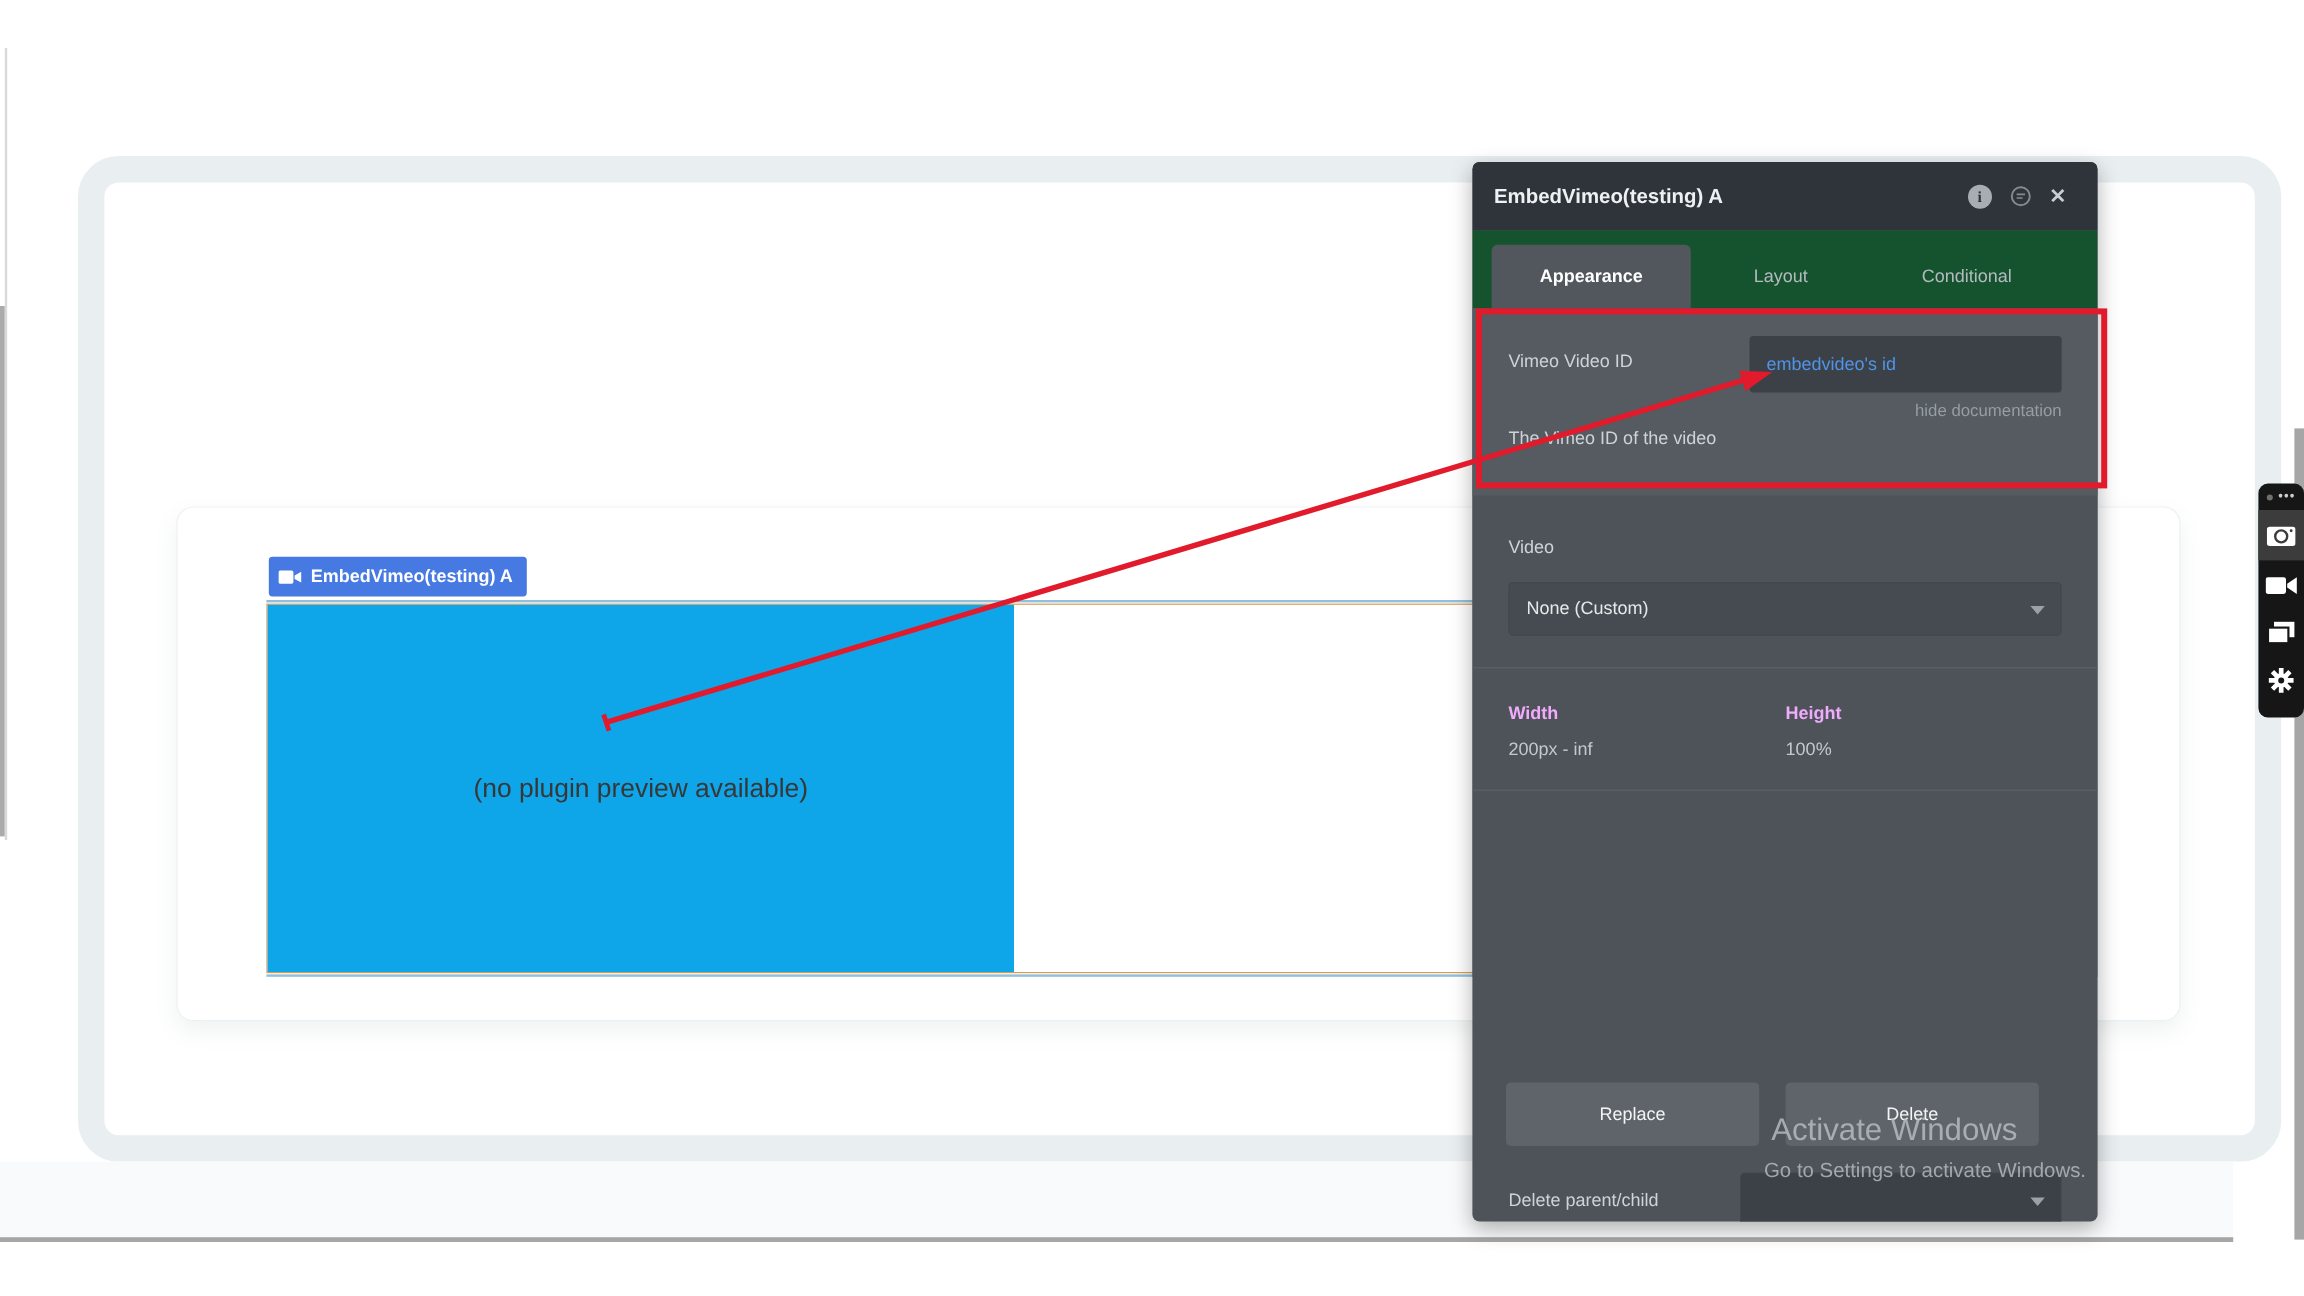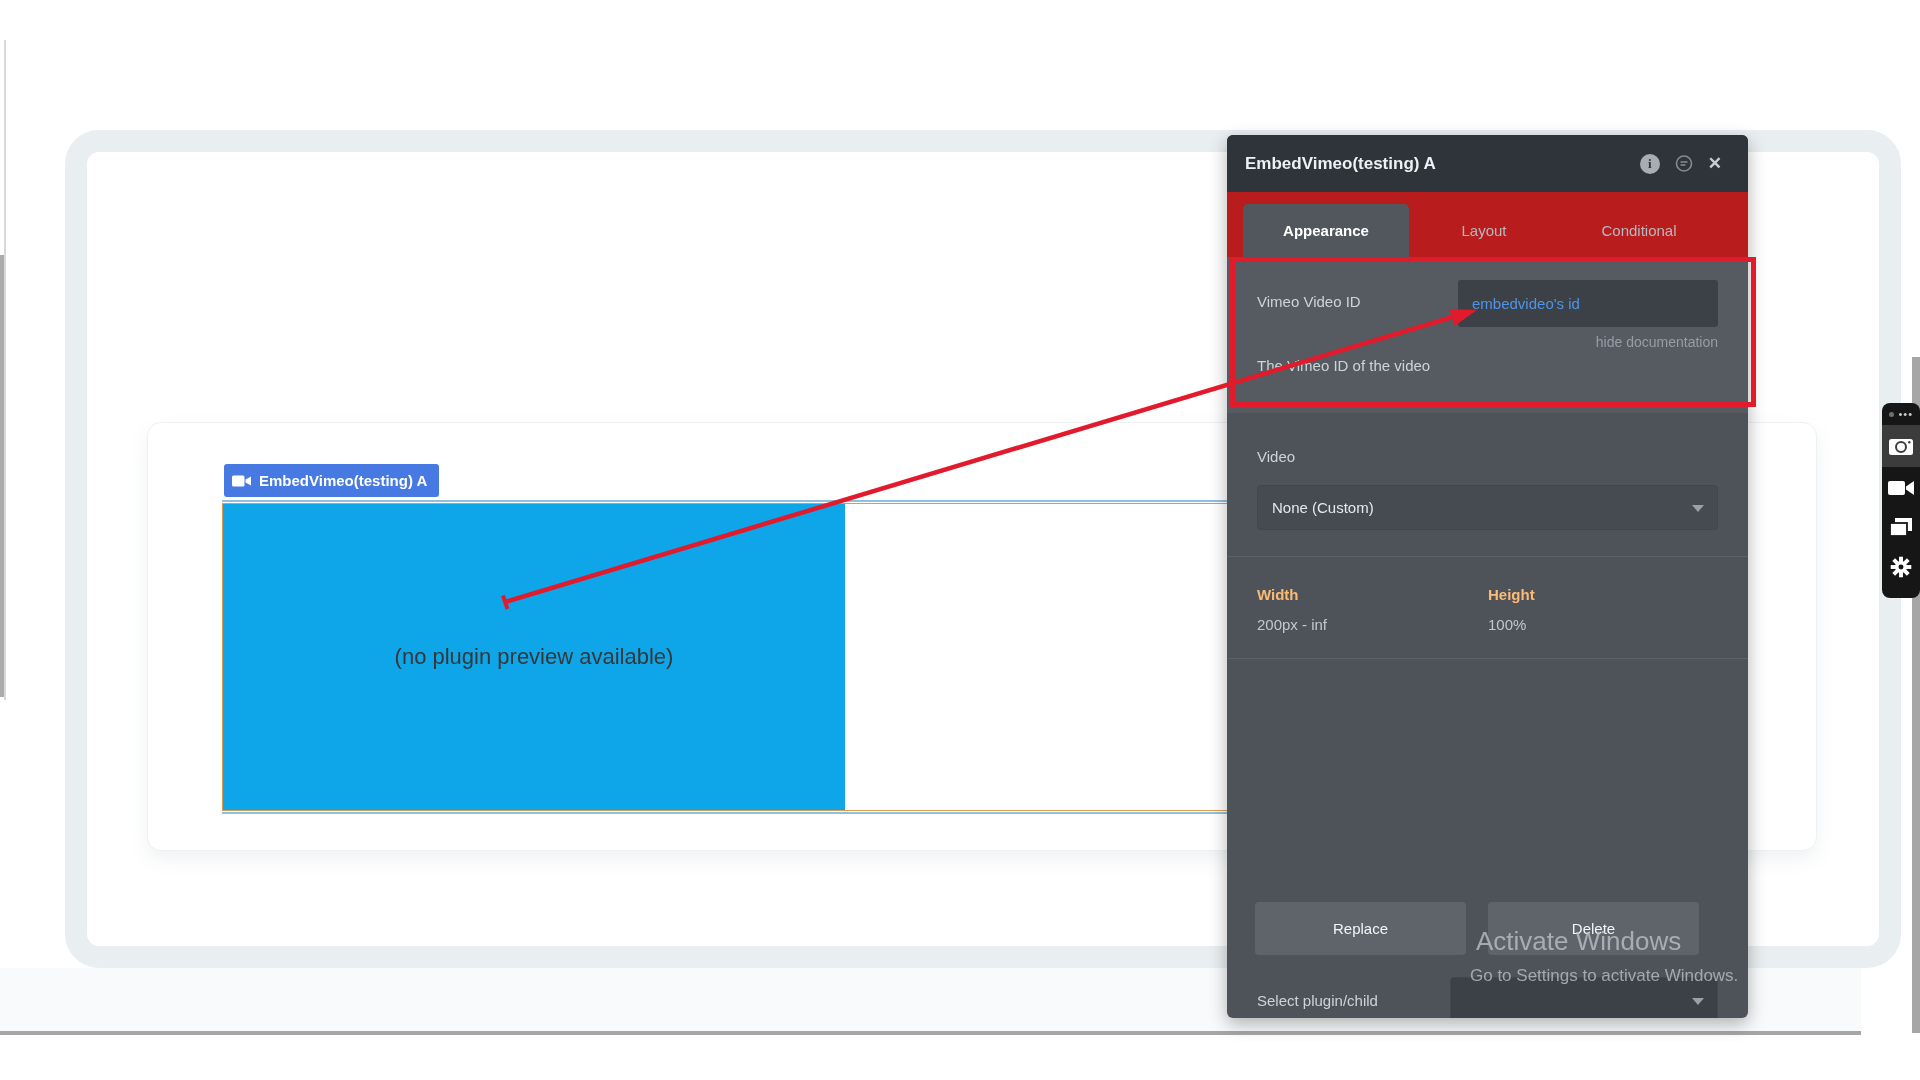--- a/index.html
+++ b/index.html
@@ -38,32 +38,32 @@
     border-radius:6px; box-shadow:0 6px 18px rgba(0,0,0,.30); z-index:5; overflow:hidden; }
   #panel-header { position:absolute; left:0; top:0; width:100%; height:57px;
     background:#2e343a; display:flex; align-items:center; padding:0 26px 0 18px; }
   #panel-title { color:#eef1f3; font-size:17px; font-weight:600; flex:1; }
   .hicon { display:flex; align-items:center; justify-content:center; cursor:pointer; }
   #info-icon { width:20px; height:20px; border-radius:50%; background:#a7adb2;
     color:#2e343a; font-weight:bold; font-size:13px; font-family:"Liberation Serif",serif; }
   #comment-icon { margin-left:14px; }
   #close-icon { margin-left:14px; color:#c9ced2; font-size:17px; font-weight:bold; }
   #tab-row { position:absolute; left:0; top:57px; width:100%; height:65px;
-    background:#b91c1c; display:flex; align-items:flex-end; padding-left:16px; }
+    background:#14532d; display:flex; align-items:flex-end; padding-left:16px; }
   .tab { height:53px; display:flex; align-items:center; justify-content:center;
     font-size:15px; color:#b4bac0; cursor:pointer; }
   .tab.active { width:166px; background:#51575d; border-radius:5px 5px 0 0;
     color:#ffffff; font-weight:bold; }
   .tab.plain { width:150px; }
   #panel-body { position:absolute; left:0; top:122px; width:100%; height:557px;
     background:#4d5359; }
   #doc-section { position:absolute; left:0; top:0; width:100%; height:156px; background:#555b61; }
   .plabel { position:absolute; color:#ced3d6; font-size:15px; }
   .pvalue { position:absolute; color:#c3c8cc; font-size:15px; }
-  .pbold  { position:absolute; color:#fdba74; font-size:15px; font-weight:bold; }
+  .pbold  { position:absolute; color:#f0abfc; font-size:15px; font-weight:bold; }
   #vimeo-input { position:absolute; left:231px; top:23px; width:260px; height:47px;
     background:#3b4146; border-radius:3px; display:flex; align-items:center;
     padding-left:14px; color:#4f94e8; font-size:15px; cursor:text; }
   #hide-doc { position:absolute; right:30px; top:77px; color:#969da3; font-size:14px; cursor:pointer; }
   .dropdown { position:absolute; background:#454b51; border:1px solid #41474d;
     border-radius:4px; display:flex; align-items:center; padding:0 14px;
     color:#e6e9eb; font-size:15px; cursor:pointer; }
   .caret { position:absolute; right:13px; top:50%; margin-top:-3px; width:0; height:0;
     border-left:6px solid transparent; border-right:6px solid transparent;
     border-top:7px solid #9aa1a7; }
@@ -163,21 +163,21 @@
     <span class="pbold" style="left:261px; top:329px;">Height</span>
     <span class="pvalue" style="left:30px; top:359px;">200px - inf</span>
     <span class="pvalue" style="left:261px; top:359px;">100%</span>
 
     <div class="divider" style="top:401px;"></div>
 
 
     <button class="pbtn" style="left:261px;">Delete</button>
     <button class="pbtn" style="left:28px;">Replace</button>
 
-    <span class="plabel" style="left:30px; top:735px;">Select plugin/child</span>
+    <span class="plabel" style="left:30px; top:735px;">Delete parent/child</span>
     <div class="dropdown" id="parent-dd">
       <span class="caret"></span>
     </div>
 
   </div>
 </div>
 
 <div class="abs" id="red-rect"></div>
 <svg class="abs" id="arrow-svg">
   <line x1="503" y1="595.5" x2="507.5" y2="609" stroke="#e11a2c" stroke-width="4"></line>

